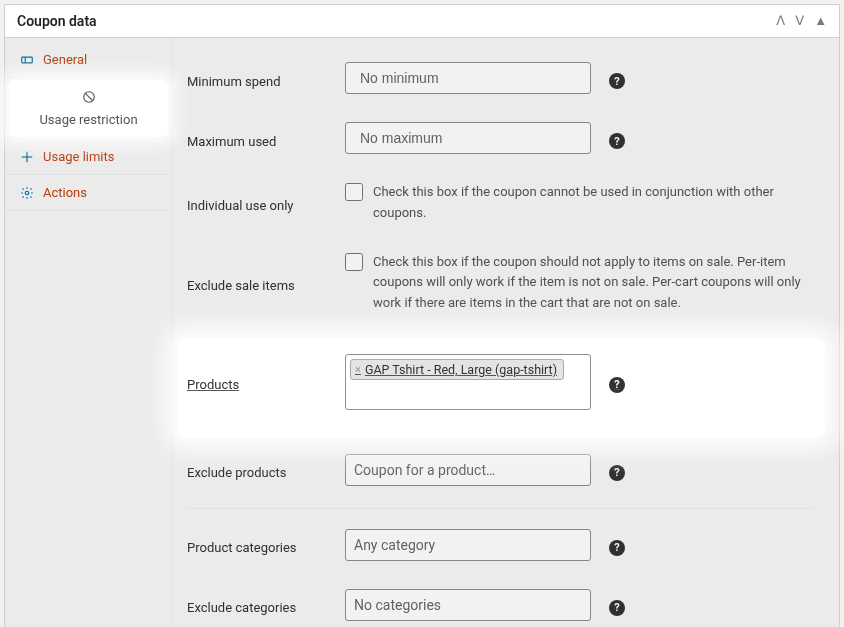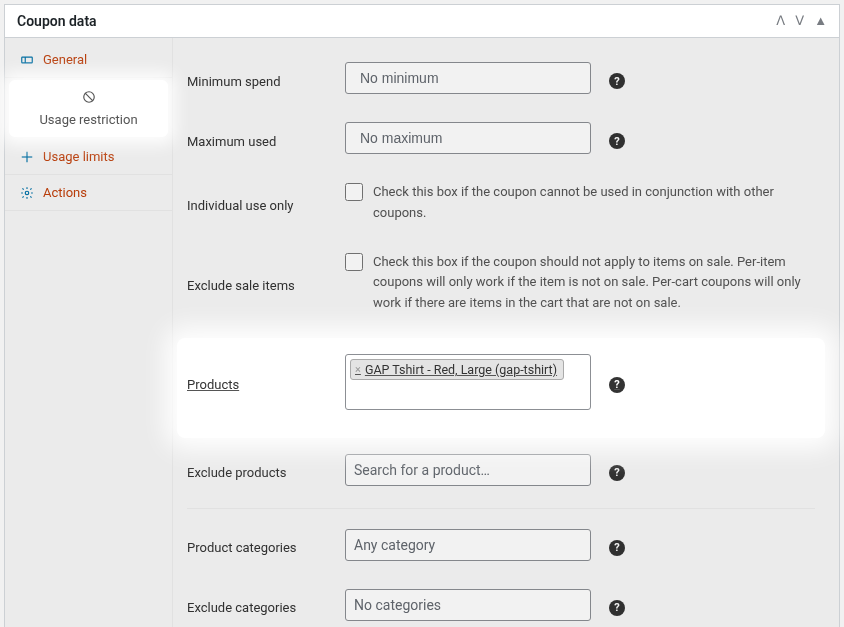--- a/index.html
+++ b/index.html
@@ -287,21 +287,21 @@
         </div>
         <div class="row-after">
             <span class="help-icon">?</span>
           </div>
       </div>
 
       <div class="row">
         <div class="row-label">Exclude products</div>
         <div class="row-field">
           <div class="select-like thin">
-            <span class="select-placeholder">Search for a product…</span>
+            <span class="select-placeholder">Coupon for a product…</span>
           </div>
         </div>
         <div class="row-after">
             <span class="help-icon">?</span>
           </div>
       </div>
 
       <div class="hr"></div>
 
       <div class="row">

